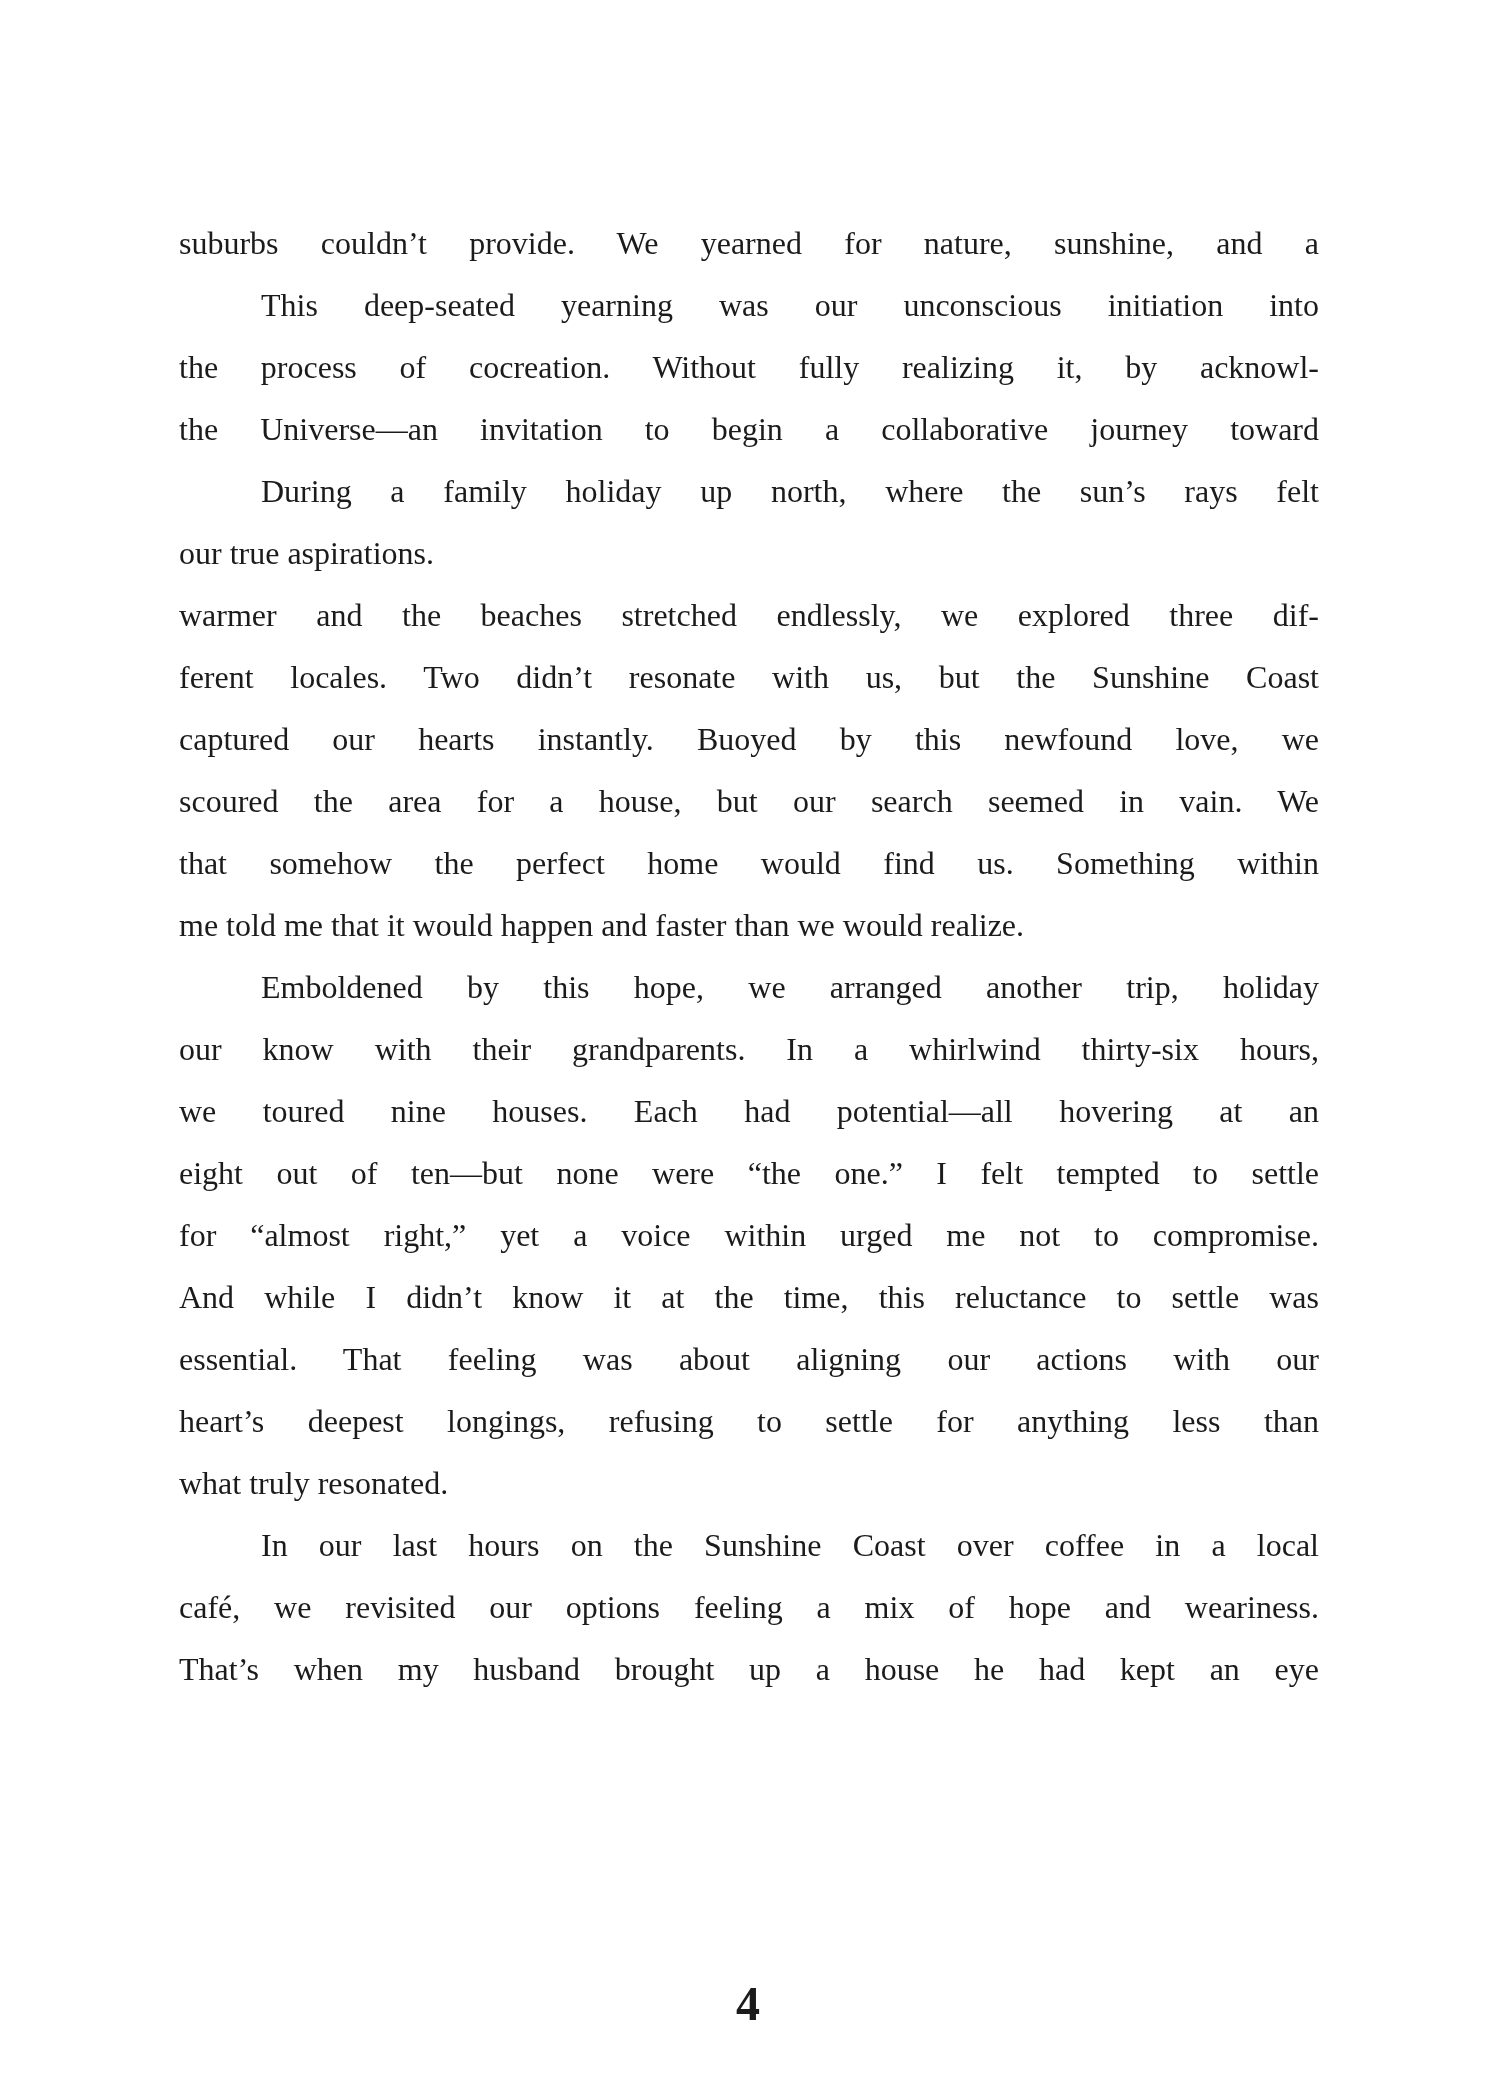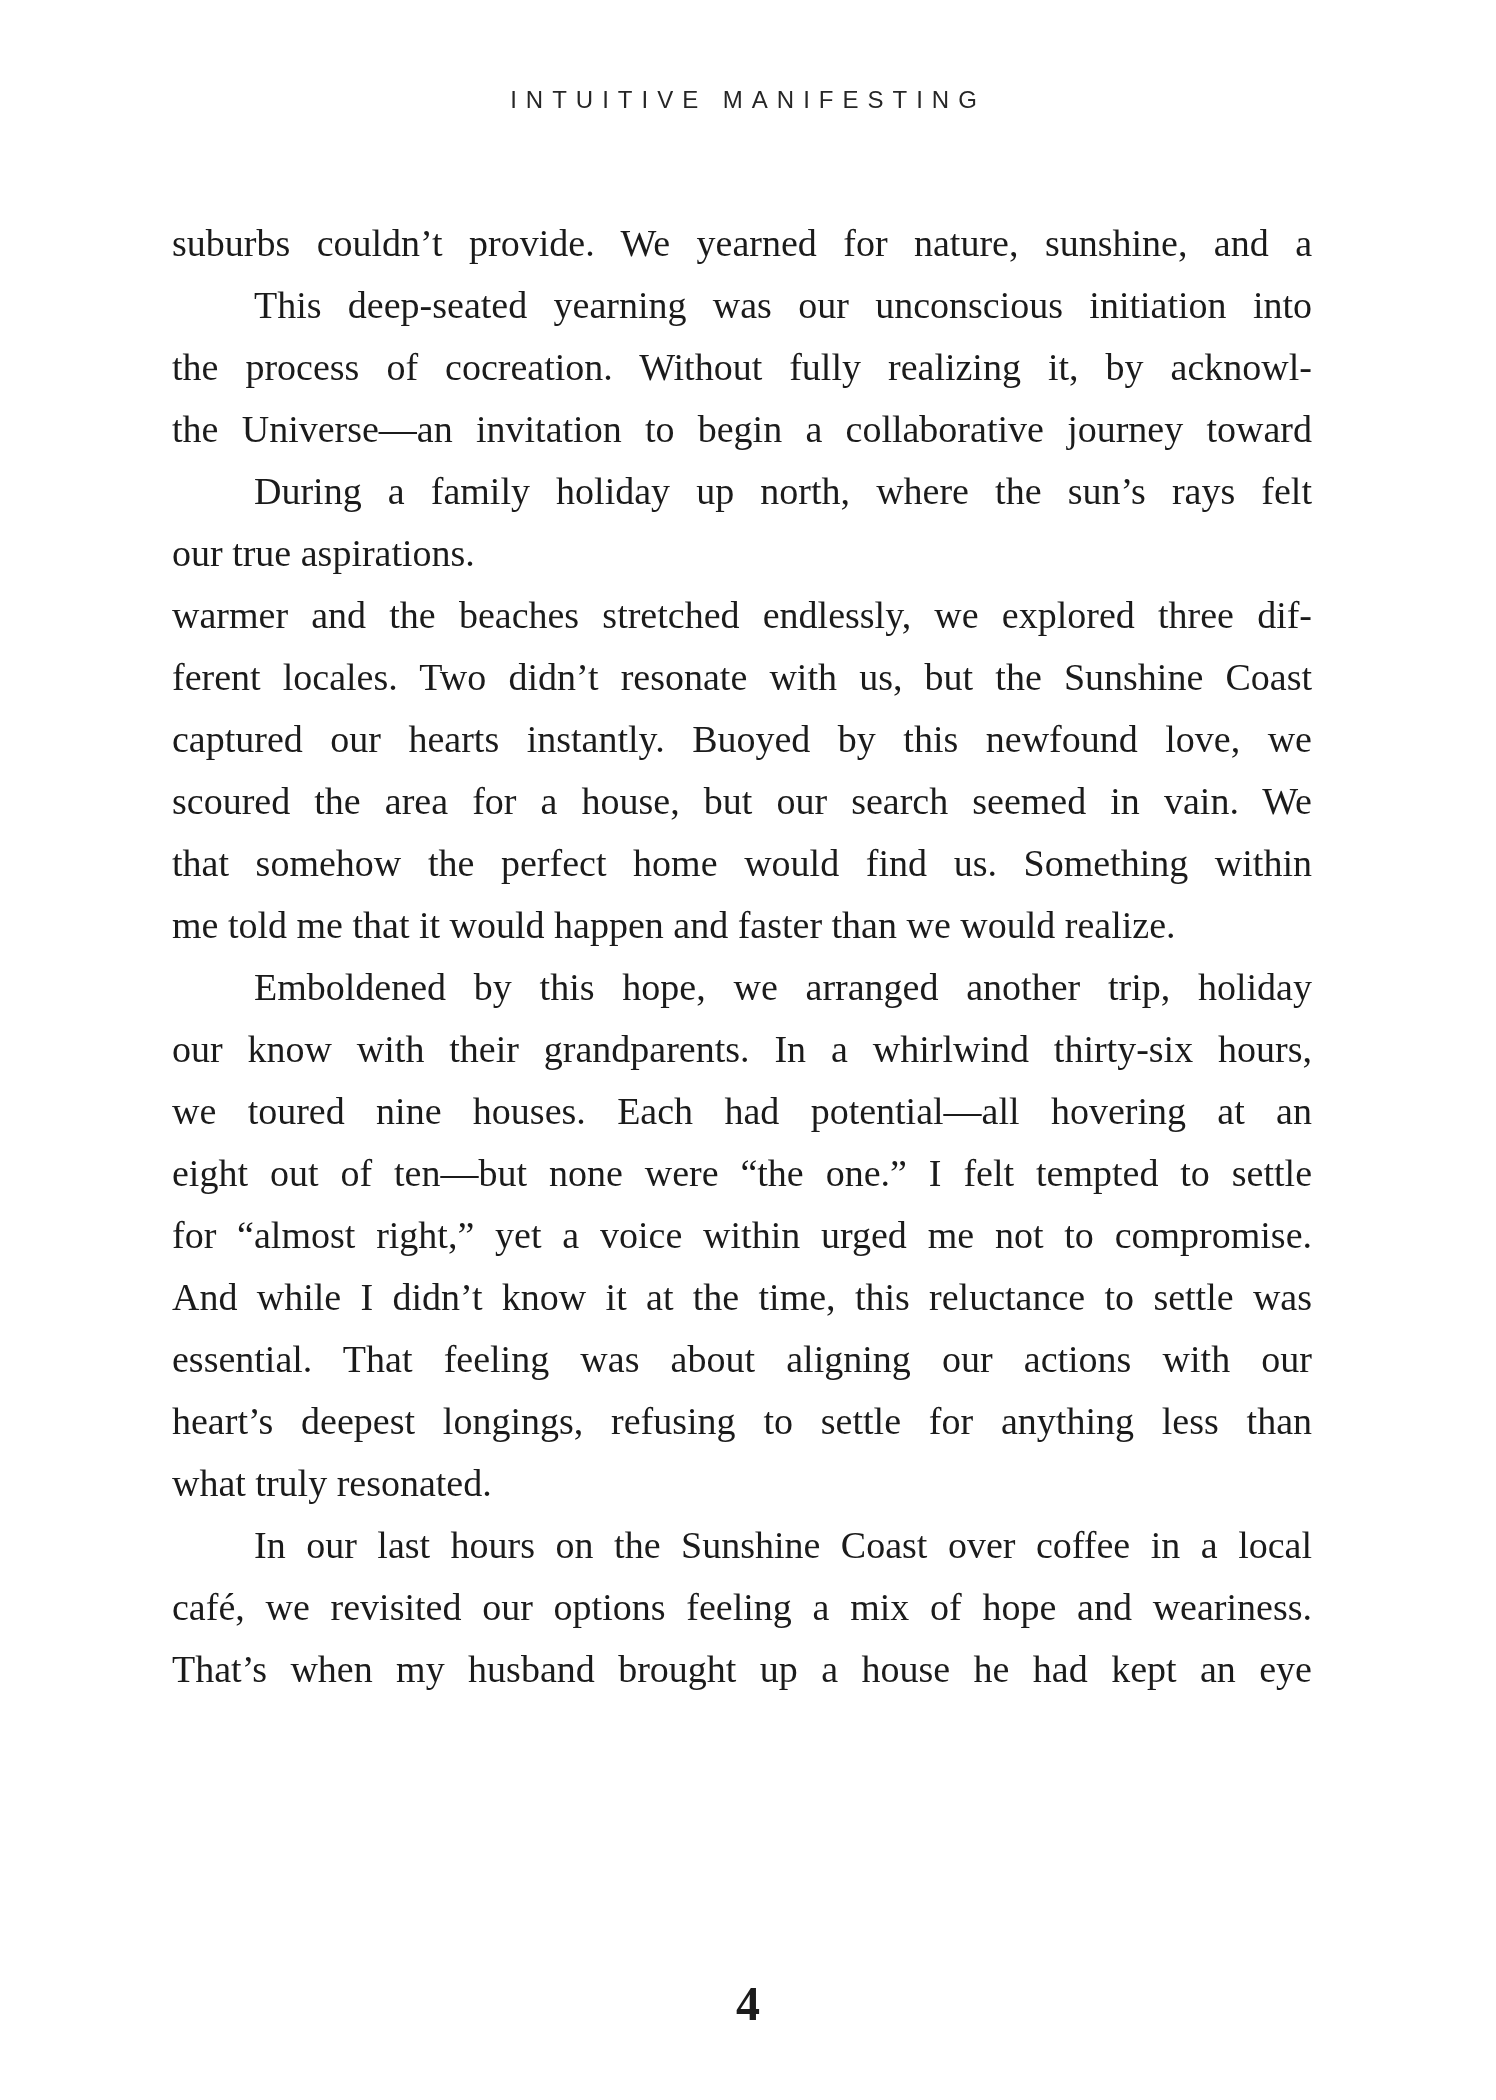--- a/index.html
+++ b/index.html
@@ -22,23 +22,23 @@
     font-family: "Liberation Sans", sans-serif;
     font-size: 24px;
     font-weight: 400;
     letter-spacing: 9px;
     color: #262626;
     white-space: nowrap;
   }
   .text-block {
     position: absolute;
     top: 212px;
-    left: 172px;
+    left: 179px;
     width: 1140px;
-    font-size: 38px;
+    font-size: 32px;
     line-height: 62px;
     color: var(--ink, #1b1b1b);
   }
   .line {
     text-align: justify;
     text-align-last: justify;
   }
   .line.para-end {
     text-align-last: left;
   }
@@ -53,21 +53,20 @@
     text-align: center;
     font-size: 48px;
     font-weight: bold;
     color: var(--ink, #1b1b1b);
   }
 </style>
 </head>
 <body>
 
 <div class="page" style="--ink: #1b1b1b; --bg: #ffffff;">
-  <div class="running-header">INTUITIVE MANIFESTING</div>
 
   <div class="text-block" id="text-block">
       <div class="line">suburbs couldn’t provide. We yearned for nature, sunshine, and a</div>
       <div class="line indent">This deep-seated yearning was our unconscious initiation into</div>
       <div class="line">the process of cocreation. Without fully realizing it, by acknowl-</div>
       <div class="line">the Universe—an invitation to begin a collaborative journey toward</div>
       <div class="line indent">During a family holiday up north, where the sun’s rays felt</div>
       <div class="line para-end">our true aspirations.</div>
       <div class="line">warmer and the beaches stretched endlessly, we explored three dif-</div>
       <div class="line">ferent locales. Two didn’t resonate with us, but the Sunshine Coast</div>

